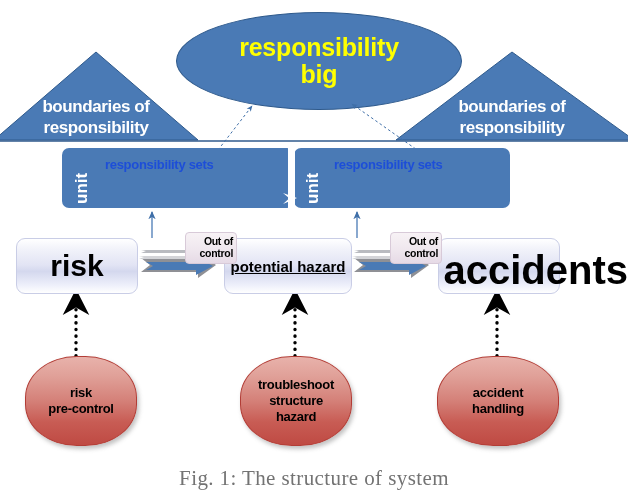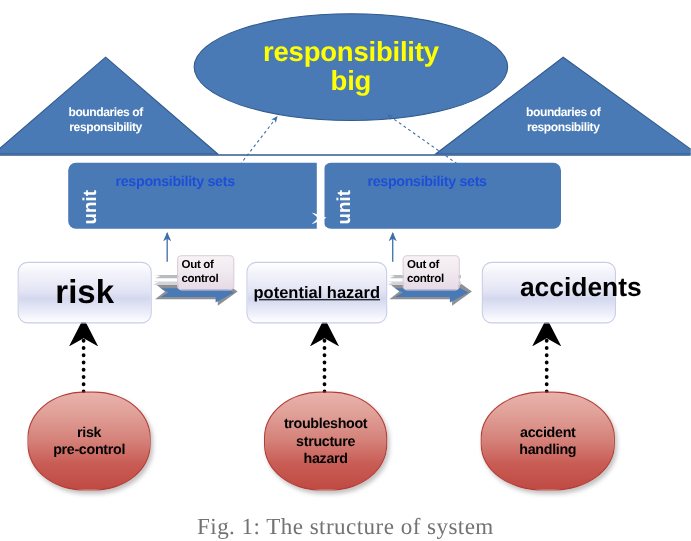--- a/index.html
+++ b/index.html
@@ -42,21 +42,21 @@
     color: #ffff00;
     font-size: 25px;
     font-weight: bold;
     letter-spacing: -0.2px;
     text-align: center;
     display: block;
   }
   .tri-label {
     position: absolute;
     color: #ffffff;
-    font-size: 11px;
+    font-size: 17px;
     font-weight: bold;
     text-align: center;
     line-height: 1.24;
     width: 130px;
     letter-spacing: -0.4px;
   }
 
   
   .resp-box {
     background: #4a7ab5;
@@ -111,24 +111,25 @@
 
   
   .ooc-label {
     background: linear-gradient(to bottom, #f7f2f5 0%, #efe7ee 55%, #e6dae6 100%);
     border: 1px solid #d8cad8;
     border-radius: 4px;
     box-sizing: border-box;
     color: #000000;
     font-size: 10.5px;
     font-weight: bold;
-    text-align: left;
+    text-align: right;
     line-height: 1.18;
     padding: 2px 3px 3px 3px;
     letter-spacing: -0.3px;
+    margin-left: 24px;
   }
 
   
   .red-blob {
     border-radius: 46%;
     background: linear-gradient(to bottom,
         #e8b2ab 0%, #e0a098 22%, #d48078 50%, #c85c54 74%, #bf4a43 100%);
     border: 1px solid #b23d36;
     box-sizing: border-box;
     box-shadow: 2px 3px 4px rgba(120,120,120,0.45);
@@ -229,21 +230,21 @@
 
   <div class="abs stage-box" style="left:16px; top:238px; width:122px; height:56px;">
     <span class="stage-label" style="font-size:30px;">risk</span>
   </div>
 
   <div class="abs stage-box" style="left:224px; top:238px; width:128px; height:56px;">
     <span class="stage-label" style="font-size:15px;text-decoration:underline;">potential hazard</span>
   </div>
 
   <div class="abs stage-box" style="left:438px; top:238px; width:122px; height:56px;"></div>
-  <div class="abs stage-label" style="left:428px; top:248px; width:200px; font-size:24px; text-align:center;">accidents</div>
+  <div class="abs stage-label" style="left:428px; top:248px; width:200px; font-size:40px; text-align:right;">accidents</div>
 
   <svg class="overlay" viewBox="0 0 628 492">
 
     <g>
       <polygon points="141,258 198,258 198,252 216,265 198,278 198,272 141,272 150,265" fill="#8f9095"></polygon>
       <polygon points="146,262 196,262 196,257 213,266 196,275 196,270 146,270 153,266" fill="#4a7ab5"></polygon>
       <polygon points="141,253 206,253 206,250 141,250 146,251" fill="#b9bbc0"></polygon>
       <polygon points="139,256 206,256 206,259 139,259 144,257" fill="#d3d4d8"></polygon>
     </g>
 

